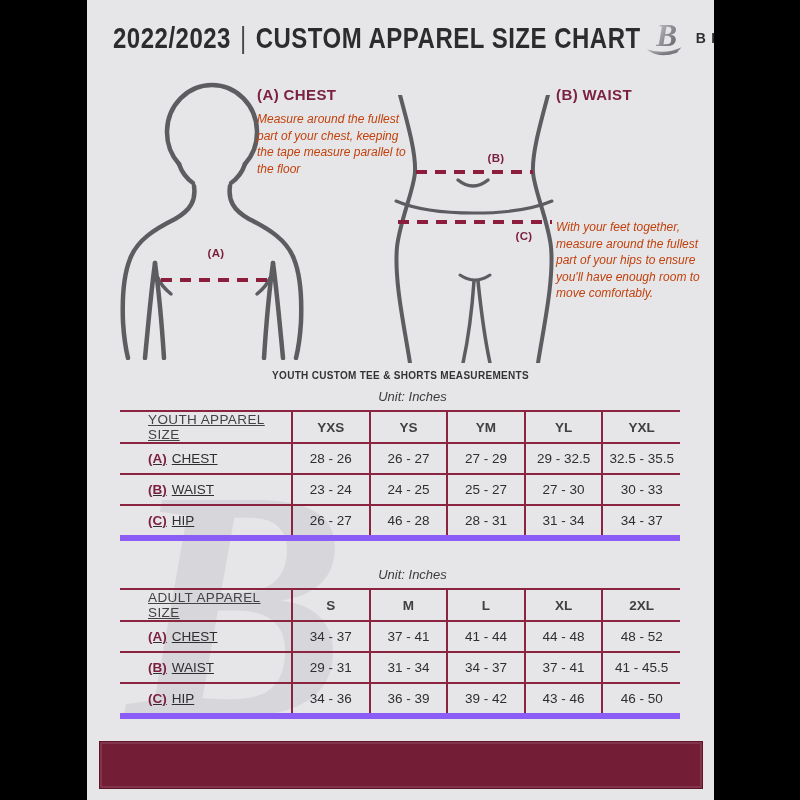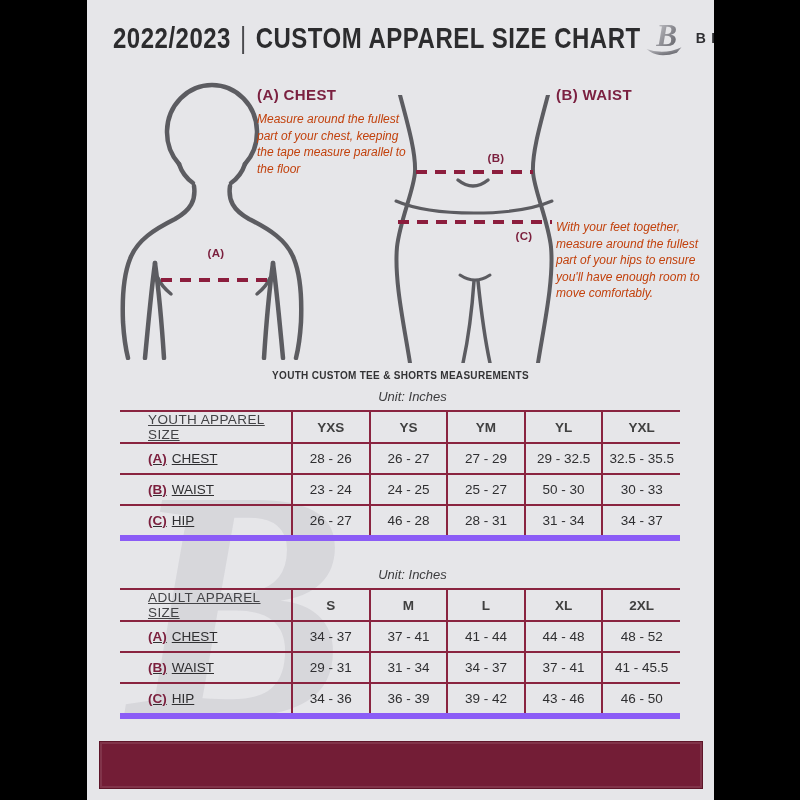--- a/index.html
+++ b/index.html
@@ -195,21 +195,21 @@
         <td>26 - 27</td>
         <td>27 - 29</td>
         <td>29 - 32.5</td>
         <td>32.5 - 35.5</td>
       </tr>
       <tr>
         <td class="lbl"><span class="pfx">(B)</span><span>WAIST</span></td>
         <td>23 - 24</td>
         <td>24 - 25</td>
         <td>25 - 27</td>
-        <td>50 - 30</td>
+        <td>27 - 30</td>
         <td>30 - 33</td>
       </tr>
       <tr>
         <td class="lbl"><span class="pfx">(C)</span><span>HIP</span></td>
         <td>26 - 27</td>
         <td>46 - 28</td>
         <td>28 - 31</td>
         <td>31 - 34</td>
         <td>34 - 37</td>
       </tr>

